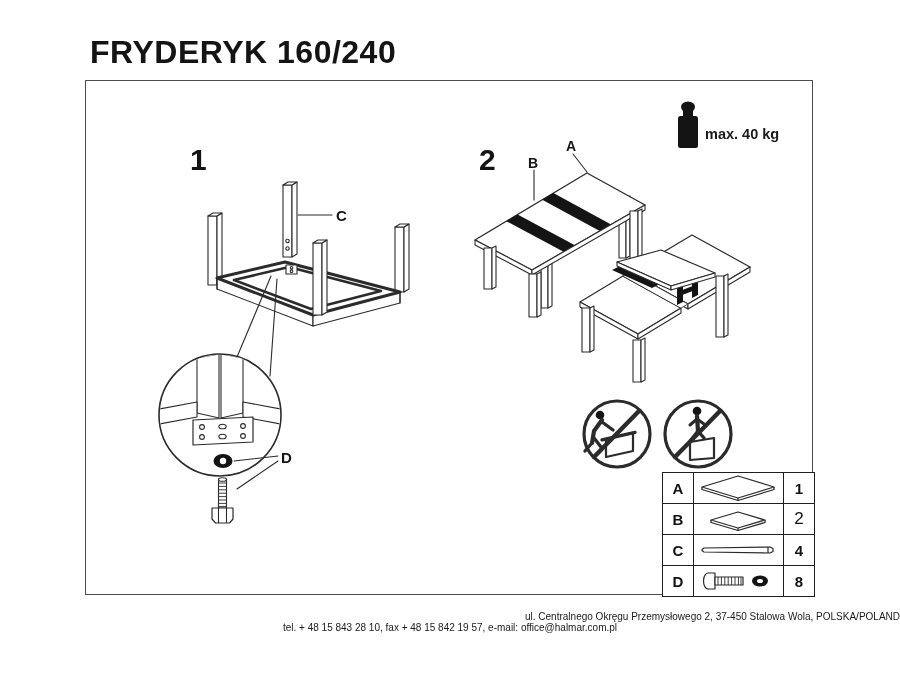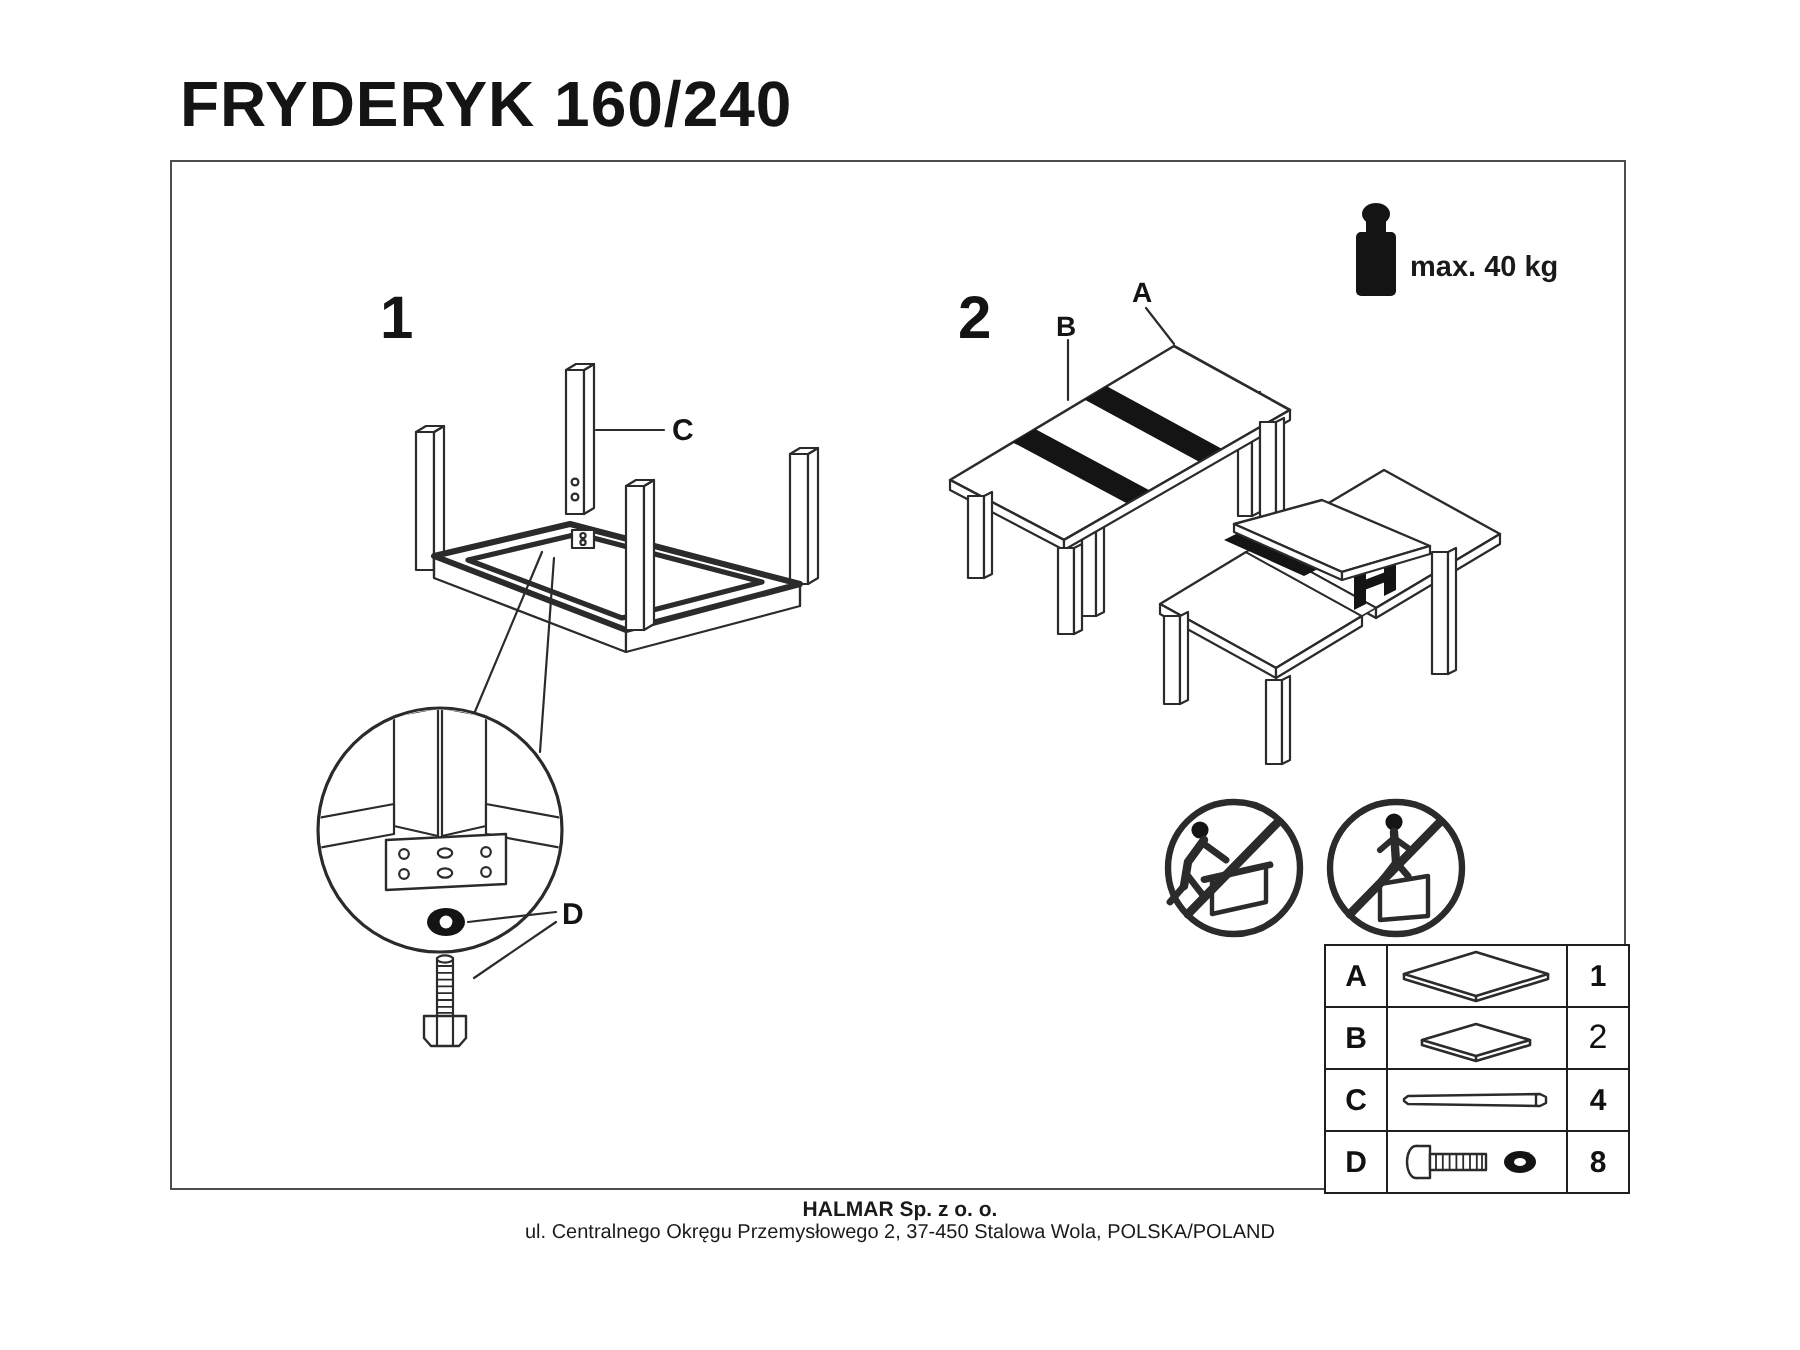--- a/index.html
+++ b/index.html
@@ -15,21 +15,21 @@
   
   #parts-table{left:662px;top:472px;width:151px;height:122px;border-collapse:collapse;table-layout:fixed;background:#fff;}
   #parts-table td{border:1.6px solid #1f1f1f;text-align:center;vertical-align:middle;padding:0;height:30px;}
   .col-letter{width:30px;font-size:15px;font-weight:bold;}
   .col-icon{width:89px;}
   .col-qty{width:30px;font-size:15px;font-weight:bold;}
   .qty-light{font-weight:normal !important;font-size:17px !important;}
   
   .footer-line{left:0;width:900px;text-align:center;color:#1a1a1a;}
   #footer-company{top:599px;font-size:10.5px;font-weight:bold;}
-  #footer-address{top:611px;font-size:10px;}
+  #footer-address{top:611px;font-size:10px;text-align:right;}
   #footer-contact{top:622px;font-size:10px;}
   svg{display:block;}
 </style>
 </head>
 <body>
 
 <div id="page">
 
   <div id="title" class="abs">FRYDERYK 160/240</div>
 
@@ -286,16 +286,16 @@
           </g>
           <ellipse cx="66" cy="15" rx="8" ry="5.5" fill="#141414" stroke="none"></ellipse>
           <ellipse cx="66" cy="15" rx="3" ry="2" fill="#fff" stroke="none"></ellipse>
         </svg>
       </td>
       <td class="col-qty">8</td>
     </tr>
   </tbody>
     </table>
 
-  <div id="footer-company" class="abs footer-line">HALMAR Sp. z o. o.</div>
   <div id="footer-address" class="abs footer-line">ul. Centralnego Okręgu Przemysłowego 2, 37-450 Stalowa Wola, POLSKA/POLAND</div>
+  <div id="footer-contact" class="abs footer-line">tel. + 48 15 843 28 10, fax + 48 15 842 19 57, e-mail: office@halmar.com.pl</div>
 
 </div>
 
 </body></html>

